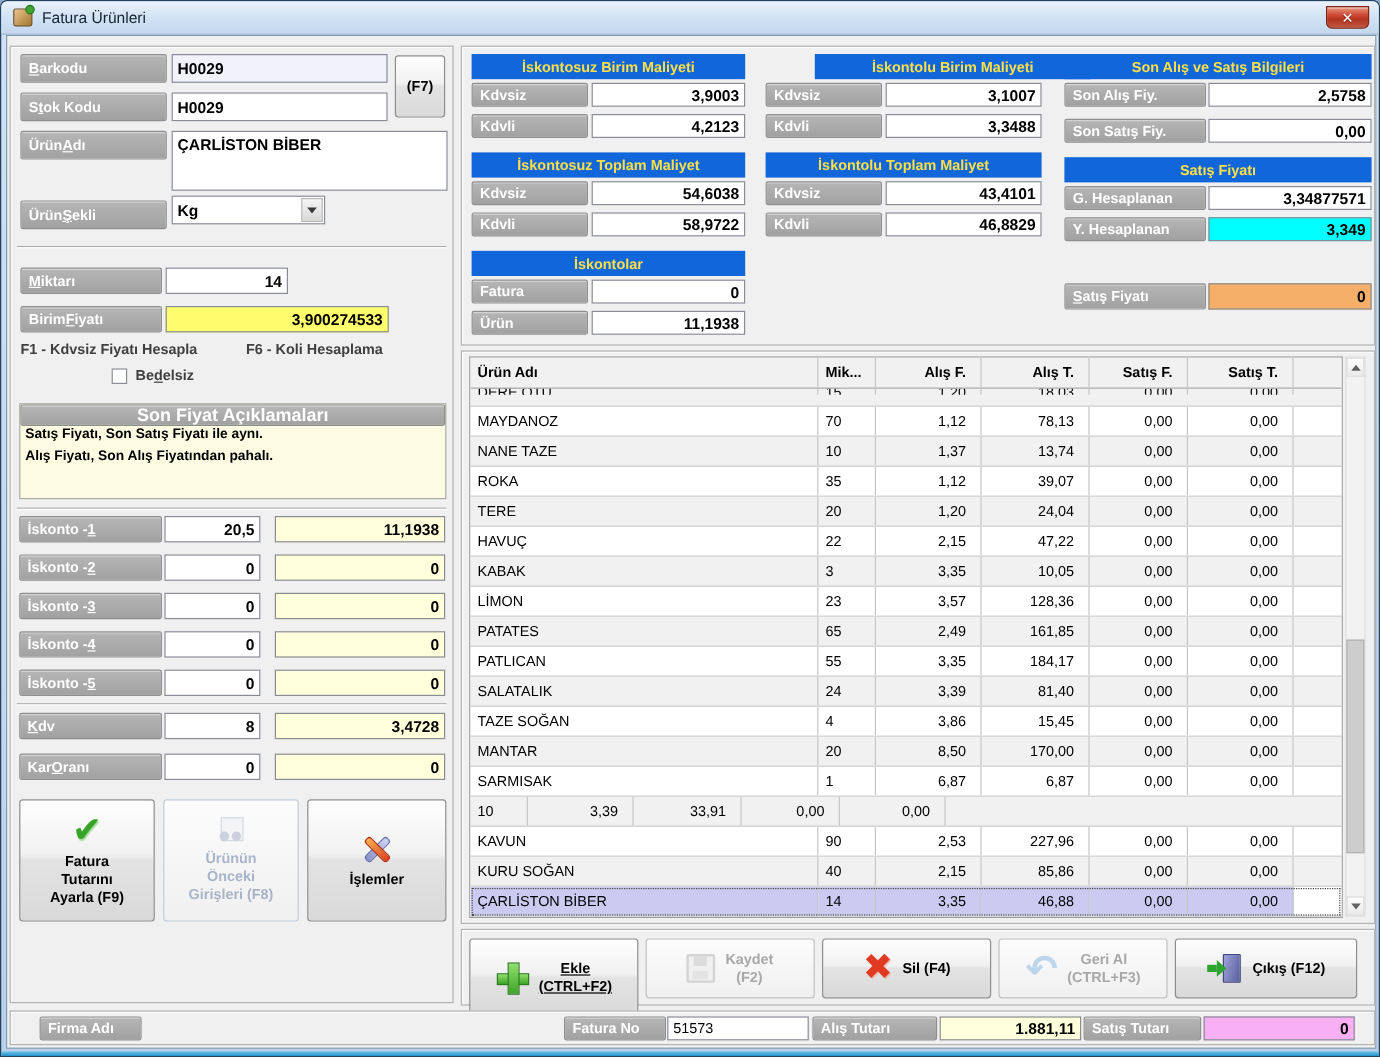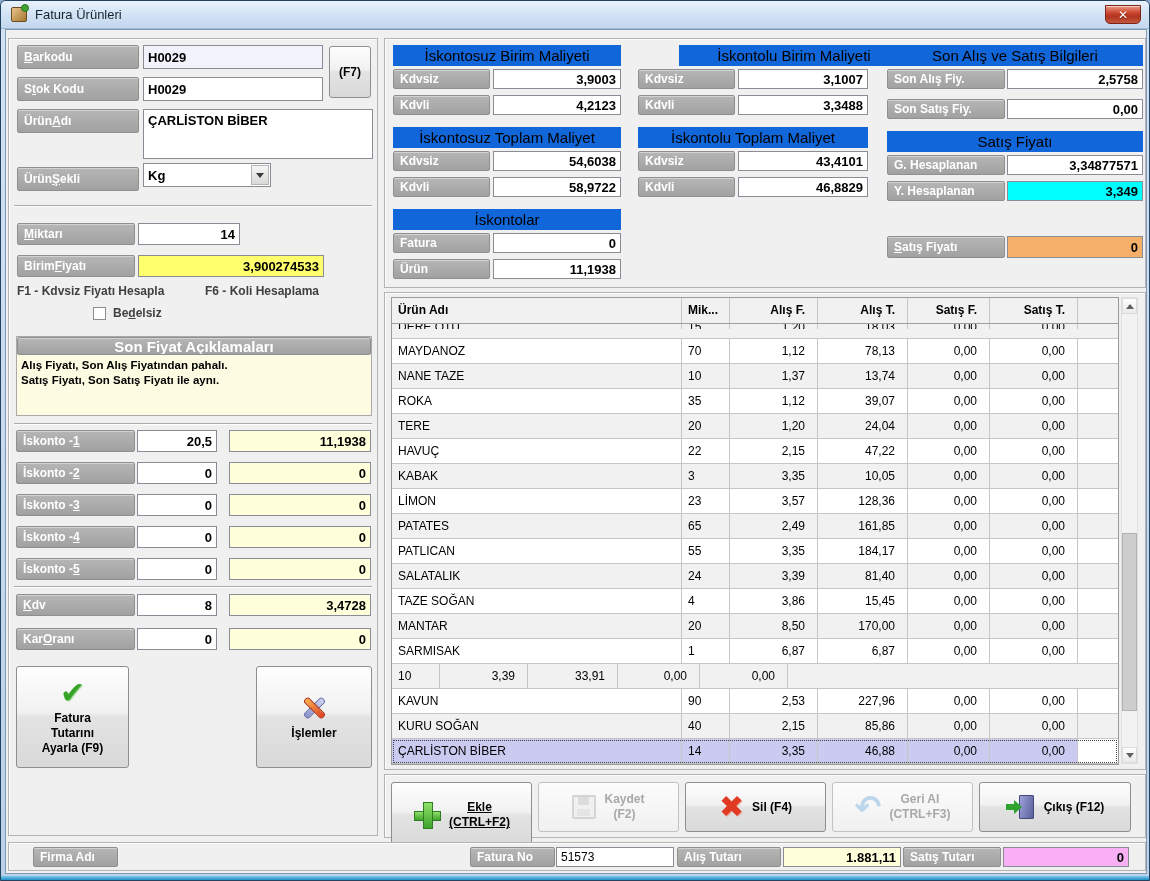--- a/index.html
+++ b/index.html
@@ -35,21 +35,21 @@
           border-radius:2px; color:#fff; font-weight:bold; font-size:12px;
           display:flex; align-items:center; padding-left:6px;
           box-shadow:inset 0 1px 0 rgba(255,255,255,.4); white-space:nowrap; overflow:hidden; }
   .box  { position:absolute; background:#fff; border:1px solid #898C94; font-weight:bold; font-size:13px;
           display:flex; align-items:center; white-space:nowrap; overflow:hidden; }
   .box.right { justify-content:flex-end; padding-right:4px; }
   .box.left  { padding-left:4px; }
   .box.norm  { font-weight:normal; font-size:12px; }
   .cream  { background:#FFFFDB; } .ybright { background:#FFFF6E; } .lav { background:#F2F2FC; }
   .cyanbg { background:#00FFFF; } .orangebg { background:#F6AF69; } .pinkbg { background:#F9AFF4; }
-  .bluehdr { position:absolute; background:#1166D9; color:#000000; font-weight:normal; font-size:15px;
+  .bluehdr { position:absolute; background:#1166D9; color:#fde047; font-weight:bold; font-size:12px;
              display:flex; align-items:center; justify-content:center; }
   .sep { position:absolute; left:5px; right:5px; height:2px; border-top:1px solid #ABABAB; border-bottom:1px solid #FFF; }
   u { text-decoration:underline; }
 
   .btn { position:absolute; background:linear-gradient(#FEFEFE,#F1F1F1 45%,#E3E3E3 50%,#D9D9D9);
          border:1px solid #8E8E8E; border-radius:3px; display:flex; align-items:center; justify-content:center;
          font-weight:bold; font-size:12px; color:#000; gap:8px; }
   .btn .lbl { white-space:pre-line; text-align:center; line-height:15px; }
   .btn.col { flex-direction:column; gap:3px; }
   .btn.disabled { color:#A8A8A8; border-color:#C2C2C2; background:linear-gradient(#FCFCFC,#F0F0F0); }
@@ -162,22 +162,22 @@
       <div class="box right ybright" style="left:129px; top:216px; width:186px; height:22px;">3,900274533</div>
 
       <div class="hint" style="left:8px; top:245px;">F1 - Kdvsiz Fiyatı Hesapla</div>
       <div class="hint" style="left:196px; top:245px;">F6 - Koli Hesaplama</div>
 
       <span class="cb" style="left:84px; top:268px;"></span>
       <div class="hint" style="left:104px; top:267px;">Be<u>d</u>elsiz</div>
 
       <div class="sf-box">
         <div class="chip sf-hdr">Son Fiyat Açıklamaları</div>
+        <div class="sf-line">Satış Fiyatı, Son Satış Fiyatı ile aynı.</div>
         <div class="sf-line" style="margin-top:3px;">Alış Fiyatı, Son Alış Fiyatından pahalı.</div>
-        <div class="sf-line">Satış Fiyatı, Son Satış Fiyatı ile aynı.</div>
       </div>
 
       <div class="sep" style="top:384px;"></div>
 
       <div class="chip" style="left:7px; top:391px; width:119px; height:22px;">İskonto - <u>1</u></div>
       <div class="box right" style="left:128px; top:391px; width:80px; height:22px;">20,5</div>
       <div class="box right cream" style="left:220px; top:391px; width:142px; height:22px;">11,1938</div>
 
       <div class="chip" style="left:7px; top:423px; width:119px; height:22px;">İskonto - <u>2</u></div>
       <div class="box right" style="left:128px; top:423px; width:80px; height:22px;">0</div>
@@ -203,20 +203,26 @@
 
       <div class="chip" style="left:7px; top:589px; width:119px; height:22px;">Kar <u>O</u>ranı</div>
       <div class="box right" style="left:128px; top:589px; width:80px; height:22px;">0</div>
       <div class="box right cream" style="left:220px; top:589px; width:142px; height:22px;">0</div>
 
       <div class="btn col" style="left:7px; top:627px; width:113px; height:102px;">
         <span class="icon-check"></span>
         <span class="lbl">Fatura
 Tutarını
 Ayarla (F9)</span>
+      </div>
+      <div class="btn col disabled bluish" style="left:127px; top:627px; width:113px; height:102px;">
+        <span class="icon-prev"></span>
+        <span class="lbl">Ürünün
+Önceki
+Girişleri (F8)</span>
       </div>
       <div class="btn col" style="left:247px; top:627px; width:116px; height:102px;">
         <span class="icon-tools">
             <span class="t1"></span>
             <span class="t2"></span>
           </span>
         <span class="lbl">İşlemler</span>
       </div>
     </div>
 

